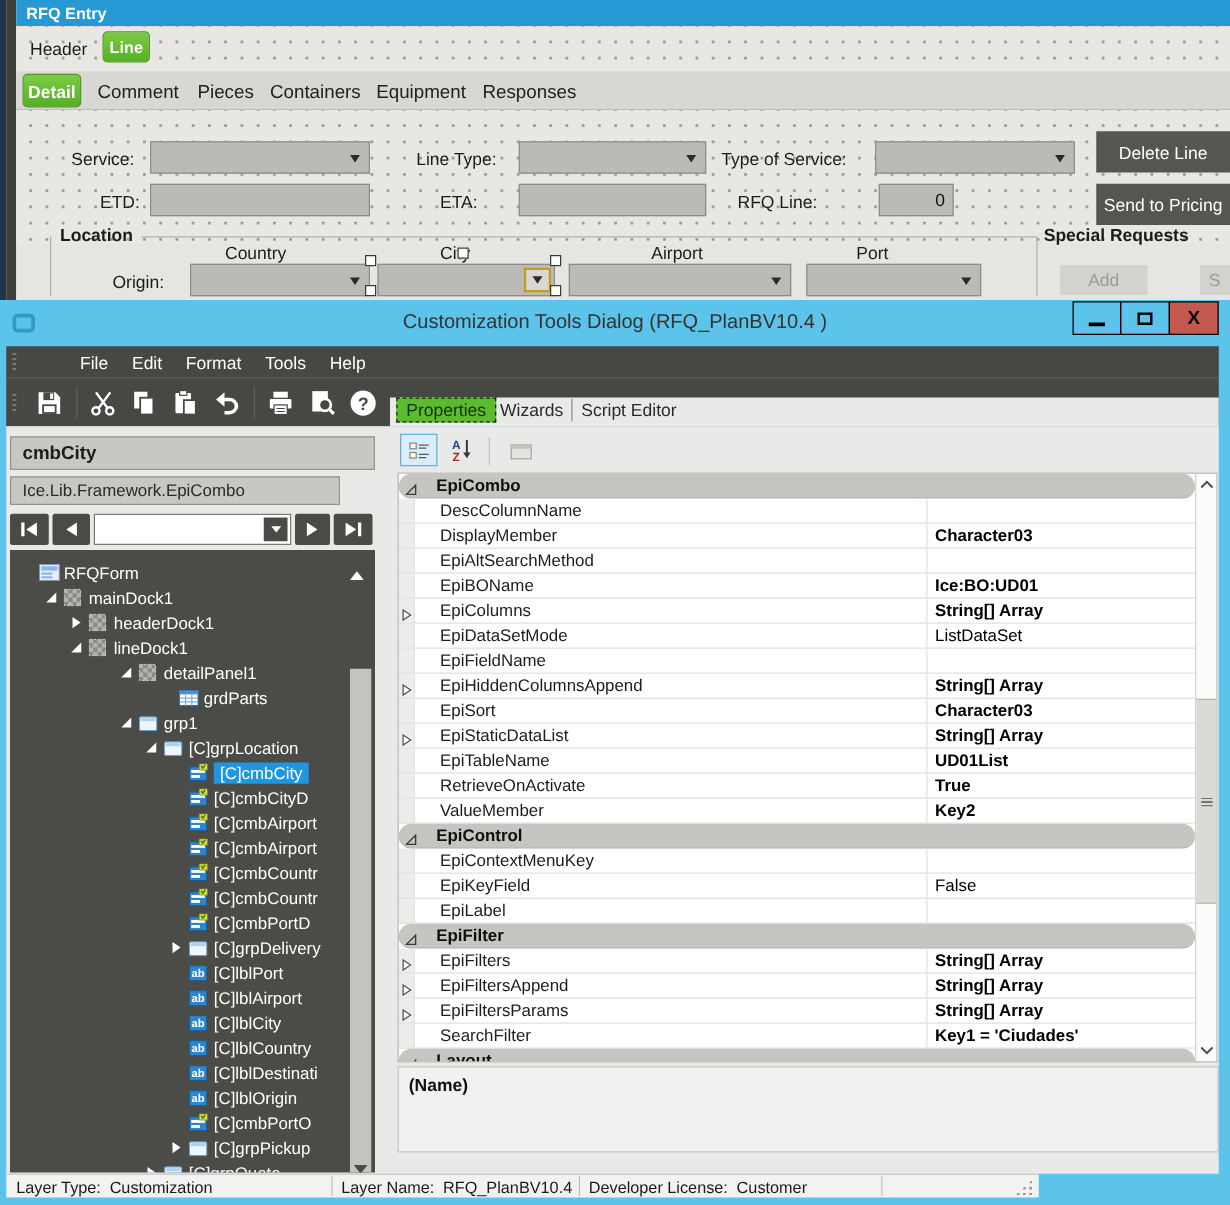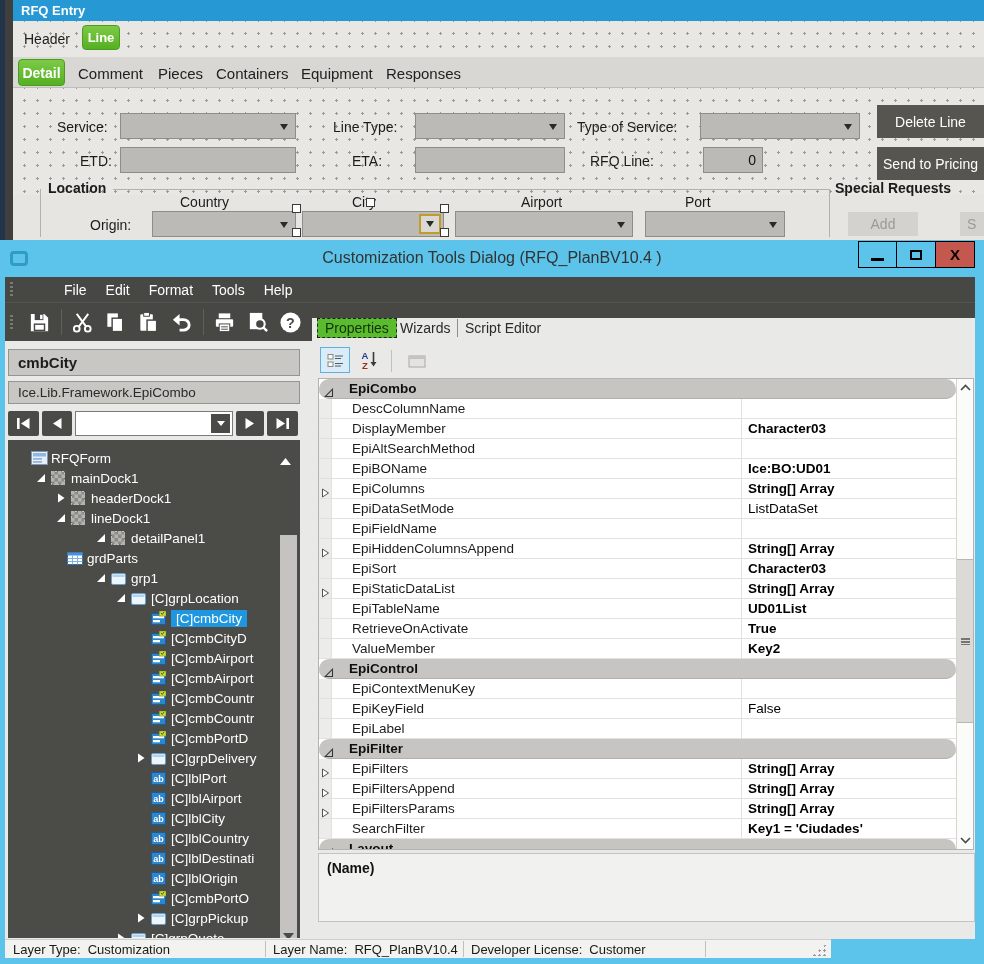--- a/index.html
+++ b/index.html
@@ -68,21 +68,21 @@
   #tab-overlay{position:absolute;left:312px;top:78px;width:663px;height:23px;background:#e9e9e7;}
   #tab-props{position:absolute;left:5px;top:0;height:20px;padding:0 7px;background:#5abb2f;
       border:1px dashed #1e1e1c;font-size:14px;color:#15310b;display:flex;align-items:center;}
   #tab-wizards{position:absolute;left:88px;top:2px;font-size:14px;color:#2a2a28;}
   #tab-sep1{position:absolute;left:145px;top:1px;width:1px;height:18px;background:#8f8d8a;}
   #tab-script{position:absolute;left:153px;top:2px;font-size:14px;color:#2a2a28;}
 
   #dlg-content{position:absolute;left:5px;top:101px;width:970px;height:598px;background:#e9e9e7;}
   #ctl-name-box{position:absolute;left:3px;top:8px;width:292px;height:27px;background:#c9c7c4;
       border:1px solid #96948f;font-weight:bold;font-size:15px;color:#1c1c1a;line-height:25px;padding-left:9px;}
-  #ctl-type-box{position:absolute;left:3px;top:40px;width:292px;height:23px;background:#c9c7c4;
+  #ctl-type-box{position:absolute;left:3px;top:40px;width:264px;height:23px;background:#c9c7c4;
       border:1px solid #96948f;font-size:13.5px;color:#2a2a28;line-height:21px;padding-left:9px;}
   .nav-btn{position:absolute;height:25px;background:#4a4a47;border-radius:2px;
       display:flex;align-items:center;justify-content:center;}
   #nav-first{left:3px;top:70px;width:31px;}
   #nav-prev{left:37px;top:70px;width:30px;}
   #nav-field{position:absolute;left:70px;top:70px;width:158px;height:25px;background:#fff;border:1px solid #7c7a77;}
   #nav-dd{position:absolute;right:2px;top:2px;width:19px;height:19px;background:#4a4a47;
       display:flex;align-items:center;justify-content:center;}
   #nav-dd .carrow2{width:0;height:0;border-left:4px solid transparent;border-right:4px solid transparent;
       border-top:5px solid #fff;}
@@ -429,21 +429,21 @@
               </svg>
             </span>
             <span class="ticon">
               <svg width="14" height="14" viewBox="0 0 14 14">
                 <rect x="0.5" y="0.5" width="13" height="13" fill="#8b8b88" stroke="#c9c7c4" stroke-dasharray="2 1.5"></rect>
                 <path d="M0 0h3.5v3.5H0zM7 0h3.5v3.5H7zM3.5 3.5H7V7H3.5zM10.5 3.5H14V7h-3.5zM0 7h3.5v3.5H0zM7 7h3.5v3.5H7zM3.5 10.5H7V14H3.5zM10.5 10.5H14V14h-3.5z" fill="#b5b3b0"></path>
               </svg>
             </span>
             <span class="tlabel">detailPanel1</span>
           </div>
-          <div class="trow" style="top: 108px; padding-left: 44px;">
+          <div class="trow" style="top: 108px; padding-left: 120px;">
             <span class="texp"></span>
             <span class="ticon">
               <svg width="16" height="13" viewBox="0 0 16 13">
                 <rect x="0.5" y="0.5" width="15" height="12" fill="#fff" stroke="#2e6da5"></rect>
                 <rect x="0.5" y="0.5" width="15" height="3" fill="#4a90d9"></rect>
                 <path d="M0.5 6.5h15M0.5 9.5h15M5.5 3.5v9M10.5 3.5v9" stroke="#7fb2e0" fill="none"></path>
               </svg>
             </span>
             <span class="tlabel">grdParts</span>
           </div>

